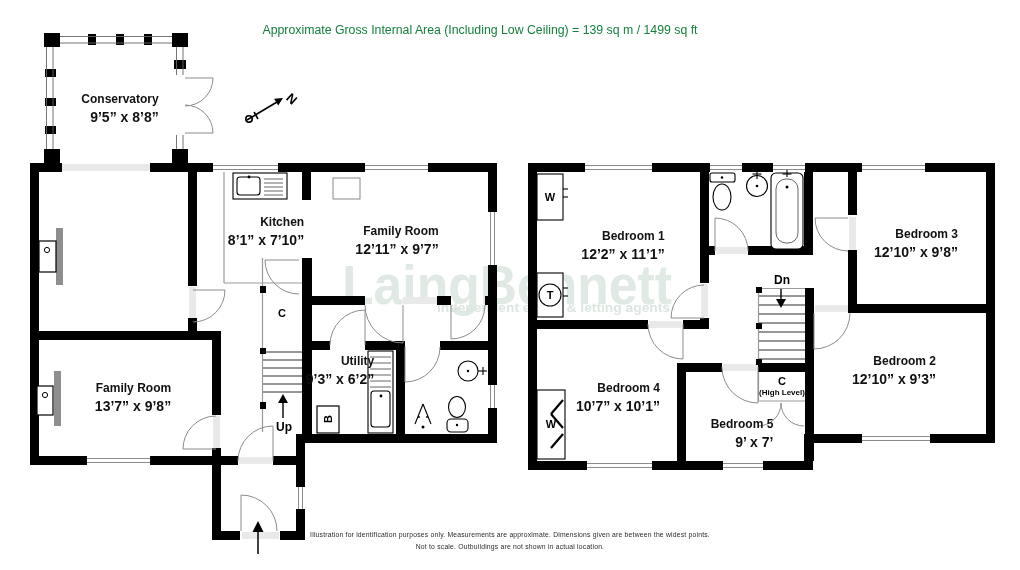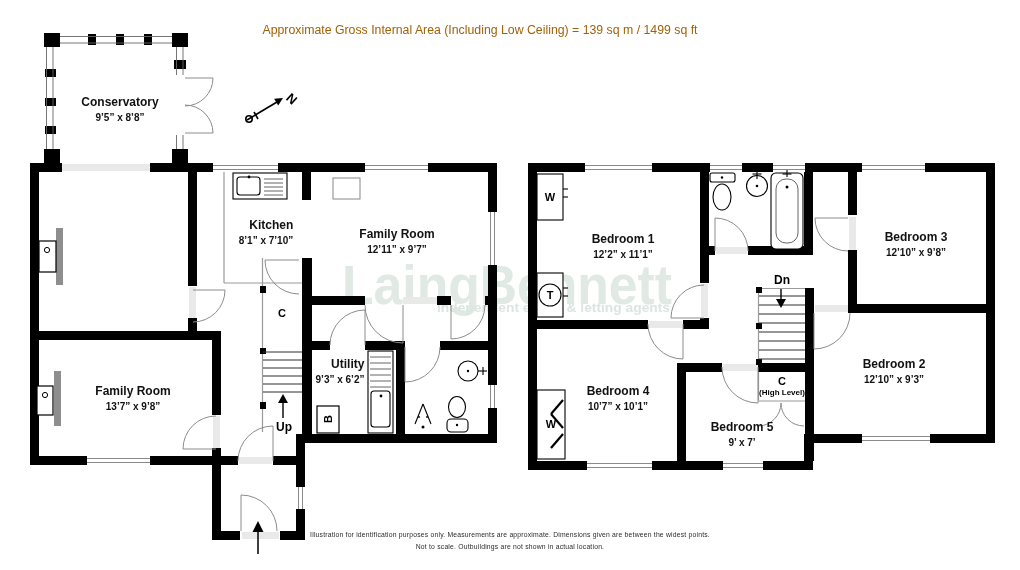--- a/index.html
+++ b/index.html
@@ -1,24 +1,24 @@
 <!DOCTYPE html>
 <html><head>
 <meta charset="utf-8">
 <style>
   html,body{margin:0;padding:0;background:#fff;}
   #canvas{position:relative;width:1020px;height:570px;background:#fff;overflow:hidden;
           font-family:"Liberation Sans",sans-serif;color:#111;}
   #plan-svg{position:absolute;left:0;top:0;}
   .hdr{position:absolute;top:23px;left:0;width:960px;text-align:center;
-       font-size:12.3px;font-weight:400;color:#a16207;}
+       font-size:12.3px;font-weight:400;color:#15803d;}
   .room-label{position:absolute;transform:translate(-50%,-50%);text-align:center;
        line-height:1.3;white-space:nowrap;}
   .room-name{display:block;font-size:12px;font-weight:600;text-align:right;}
-  .room-dims{display:block;font-size:10px;font-weight:600;}
+  .room-dims{display:block;font-size:14px;font-weight:600;text-align:right;}
   .ann{position:absolute;transform:translate(-50%,-50%);font-size:11px;font-weight:700;
        color:#000;white-space:nowrap;}
   .ann.small{font-size:8px;}
   .ann.updn{font-size:12px;font-weight:600;}
   .ann.rot{transform:translate(-50%,-50%) rotate(-90deg);}
   .foot{position:absolute;left:0;width:1020px;text-align:center;font-size:6.8px;
        color:#2b2b2b;letter-spacing:.2px;}
 </style>
 </head>
 <body>

